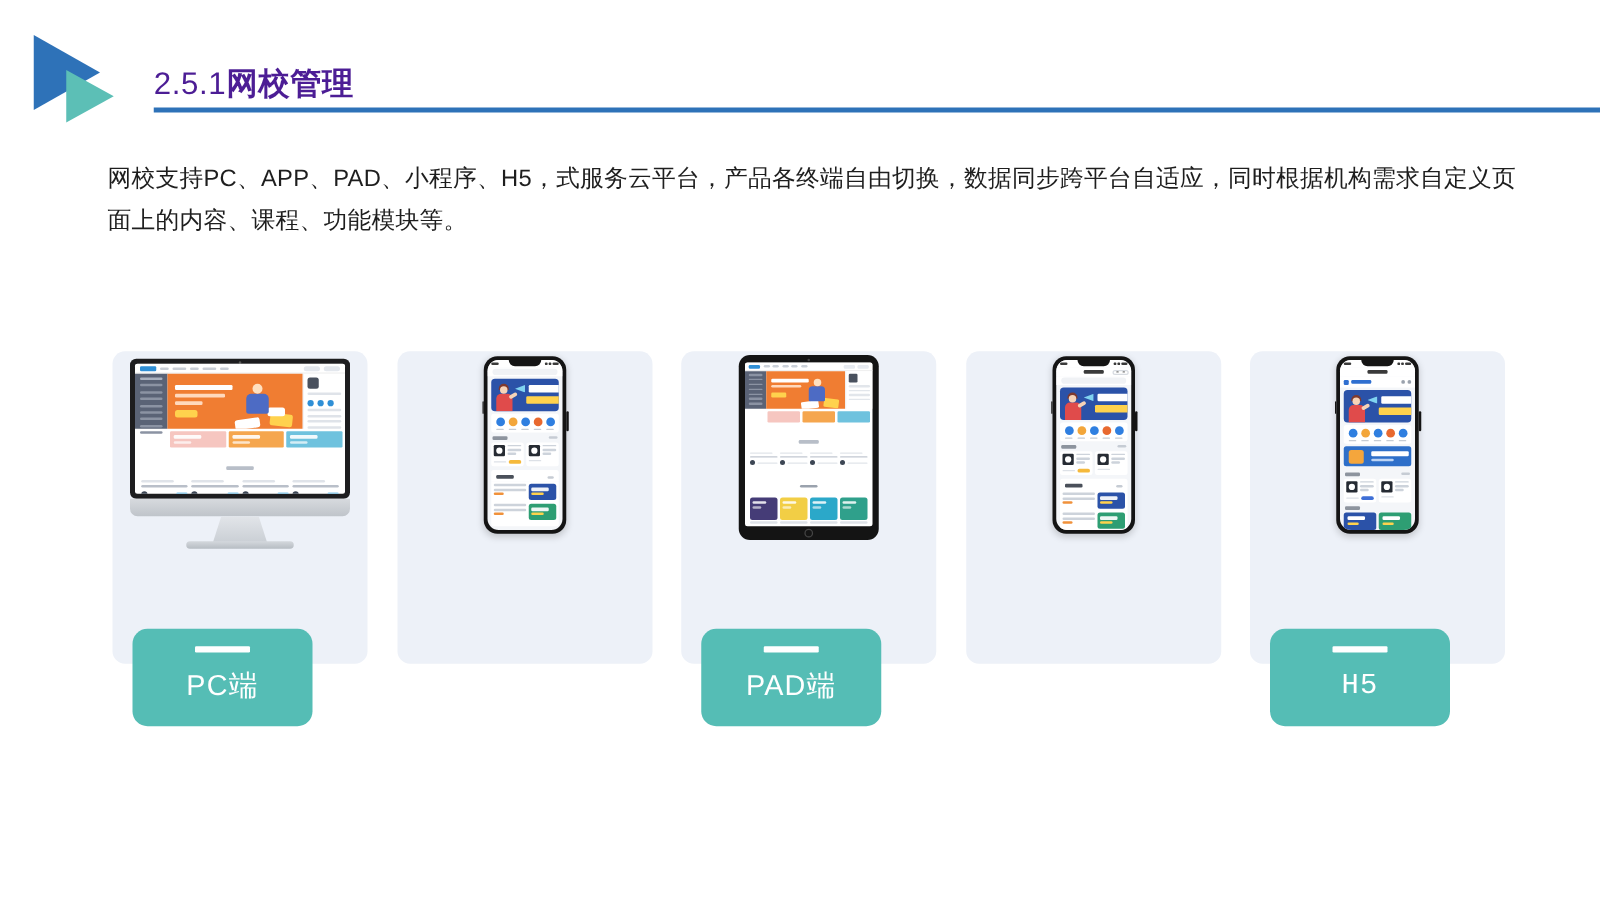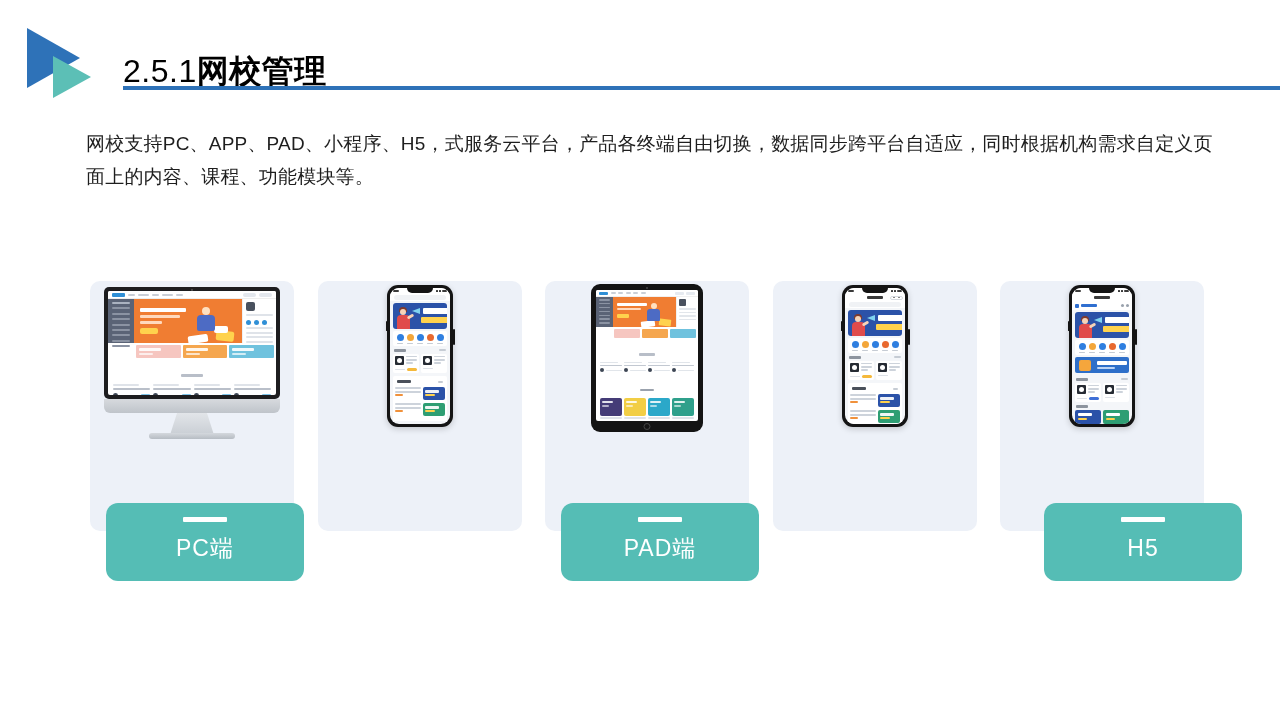--- a/index.html
+++ b/index.html
@@ -26,22 +26,22 @@
   .logo-mark .tri-teal {
     position:absolute; left:26px; top:28px;
     width:0; height:0;
     border-top:21px solid transparent;
     border-bottom:21px solid transparent;
     border-left:38px solid #5CBFB6;
   }
 
   .title-line {
     position:absolute; left:123px; top:50px;
-    font-size:32px; letter-spacing:.5px; white-space:nowrap;
-    color:#000000;
+    font-size:25px; letter-spacing:.5px; white-space:nowrap;
+    color:#4c1d95;
   }
   .title-line .num { font-weight:400; }
   .title-line .zh  { font-weight:700; }
 
   .title-rule {
     position:absolute; left:123px; top:86px;
     width:1157px; height:4px; background:#2E72B8;
   }
 
   
@@ -80,29 +80,29 @@
     position:absolute; top:0; width:204px; height:250px;
     background:#EDF1F8; border-radius:10px;
   }
   .card.c0 { left:0; }
   .card.c1 { left:228px; }
   .card.c2 { left:455px; }
   .card.c3 { left:683px; }
   .card.c4 { left:910px; }
 
   .pill {
-    position:absolute; top:222px; width:198px; height:78px;
+    position:absolute; top:222px; width:144px; height:78px;
     background:#55BDB5; border-radius:12px;
     display:flex; align-items:center; justify-content:center;
   }
   .pill.p0 { left:16px; }
   .pill.p1 { left:244px; }
   .pill.p2 { left:471px; }
   .pill.p3 { left:699px; }
-  .pill.p4 { left:954px; }
+  .pill.p4 { left:926px;font-family:Liberation Mono, monospace; }
   .pill .dash {
     position:absolute; top:14px; left:50%; transform:translateX(-50%);
     width:44px; height:5px; background:#ffffff; border-radius:1px;
   }
   .pill .pill-label {
     font-size:23px; color:#ffffff; letter-spacing:1px; margin-top:12px;
   }
 
   
   .imac { position:absolute; left:14px; top:6px; width:176px; height:160px; }

